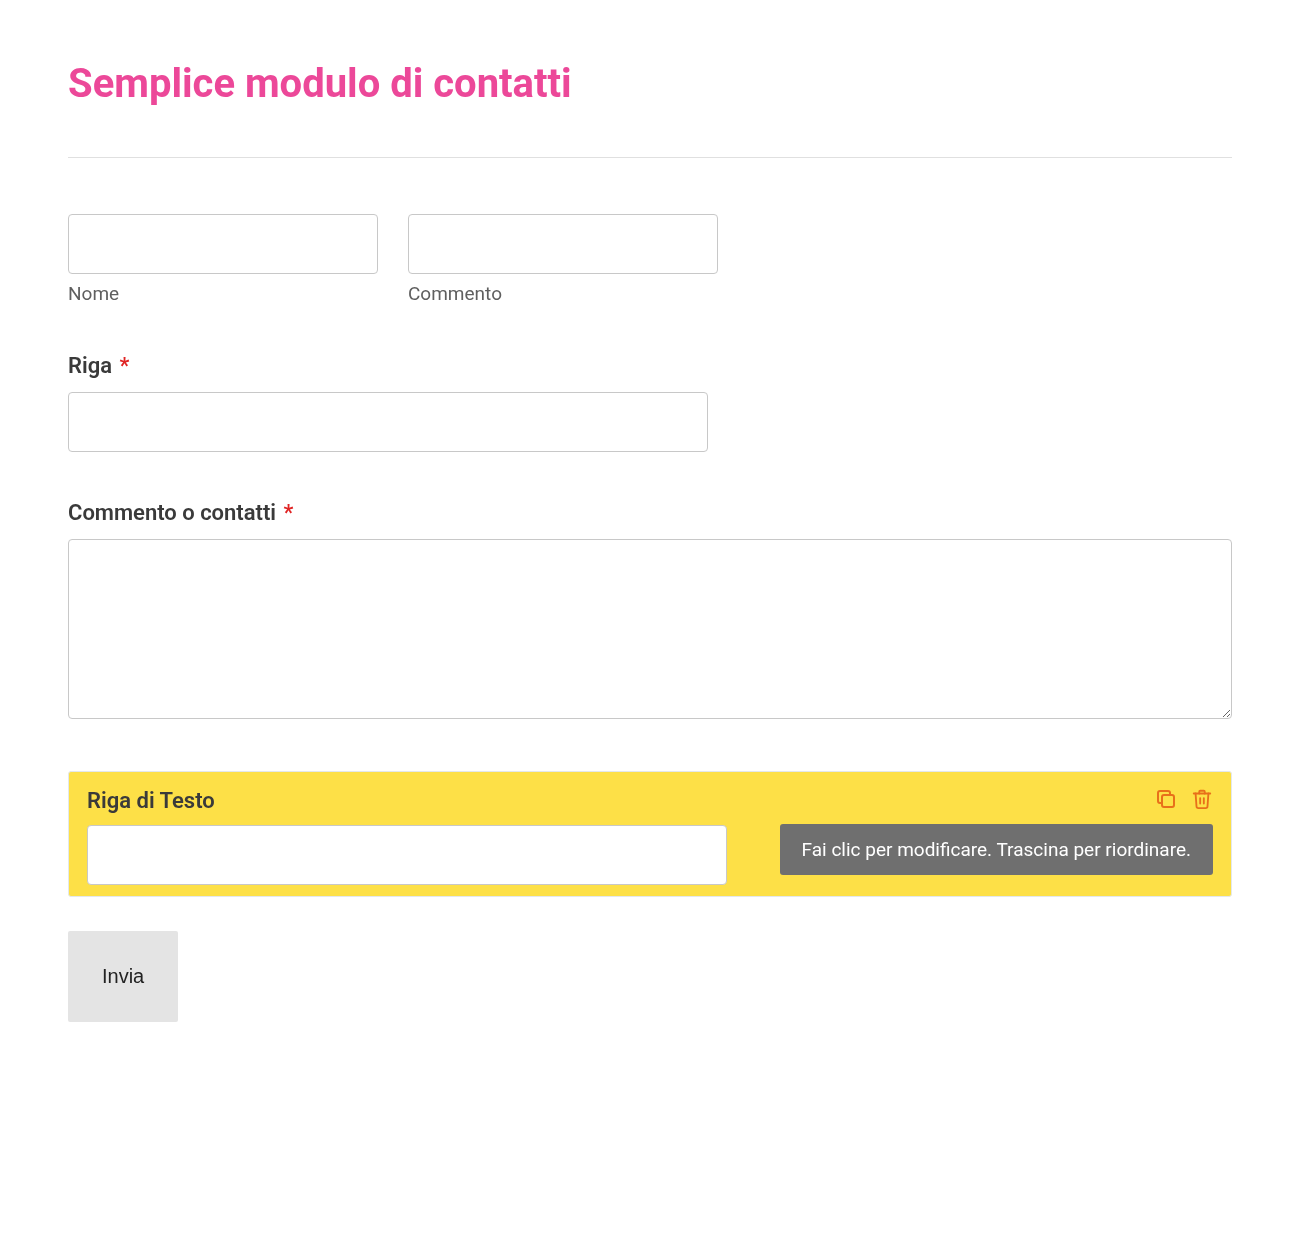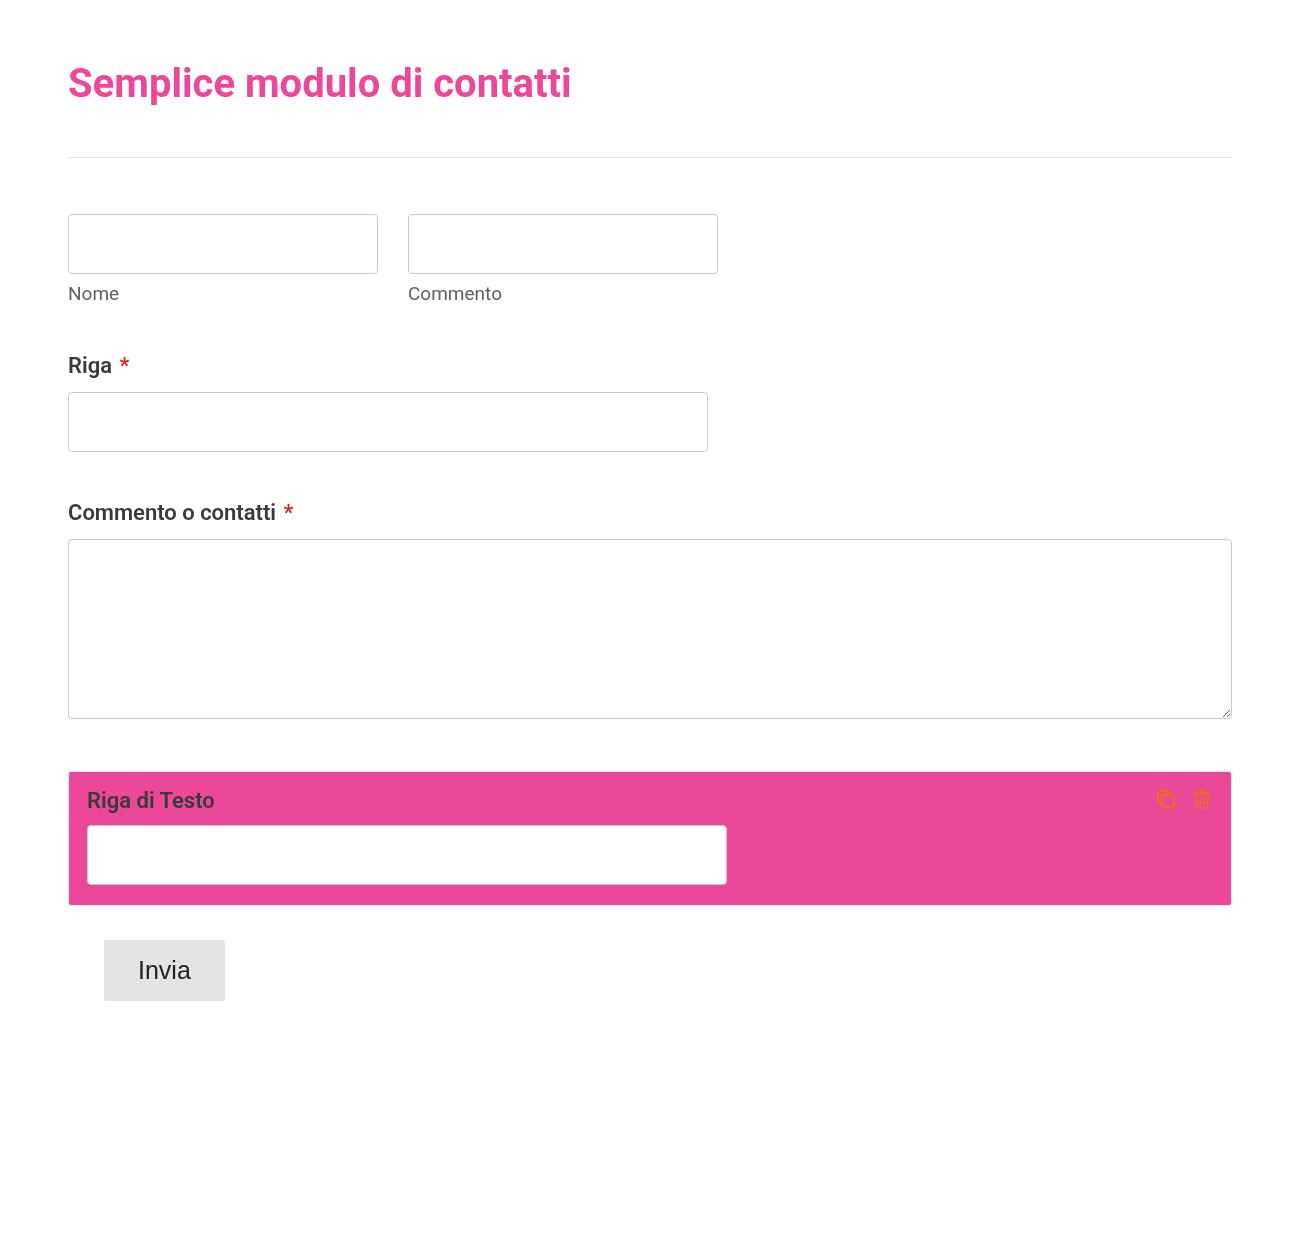--- a/index.html
+++ b/index.html
@@ -54,24 +54,24 @@
       border: 1px solid #c8c8c8;
       border-radius: 4px;
       font-size: 18px;
       padding: 10px 12px;
       resize: vertical;
       font-family: inherit;
       background: #fff;
     }
     .builder-block {
       position: relative;
-      background: #ec4899;
+      background: #fde047;
       border: 1px solid #e3e8ec;
       border-radius: 3px;
-      padding: 16px 18px 20px 18px;
+      padding: 16px 18px 11px 18px;
       margin-bottom: 34px;
     }
     .builder-label {
       font-size: 22px;
       font-weight: 600;
       color: #3a3a3a;
       margin-bottom: 12px;
     }
     .builder-actions {
       position: absolute;
@@ -103,26 +103,25 @@
       font-size: 19px;
       font-weight: 400;
       white-space: nowrap;
       z-index: 2;
     }
     .submit-btn {
       display: inline-block;
       background: #e4e4e4;
       border: none;
       color: #222;
-      font-size: 25px;
+      font-size: 20px;
       font-weight: 400;
-      padding: 16px 34px;
+      padding: 34px 34px;
       cursor: pointer;
       border-radius: 2px;
-      margin-left: 36px;
     }
   </style>
 </head>
 <body>
 
 
 
 <h1>Semplice modulo di contatti</h1>
 
 <hr class="divider">
@@ -173,19 +172,20 @@
         <polyline points="3 6 5 6 21 6"></polyline>
         <path d="M19 6l-1 14a2 2 0 0 1-2 2H8a2 2 0 0 1-2-2L5 6"></path>
         <path d="M10 11v6"></path>
         <path d="M14 11v6"></path>
         <path d="M9 6V4a1 1 0 0 1 1-1h4a1 1 0 0 1 1 1v2"></path>
       </svg>
     </span>
   </div>
   <div class="builder-label">Riga di Testo</div>
   <input type="text" class="text-input wide" value="" style="">
+  <div class="tooltip-box">Fai clic per modificare. Trascina per riordinare.</div>
 </div>
 
 
 <button class="submit-btn">Invia</button>
 
 
 
 
 </body></html>

